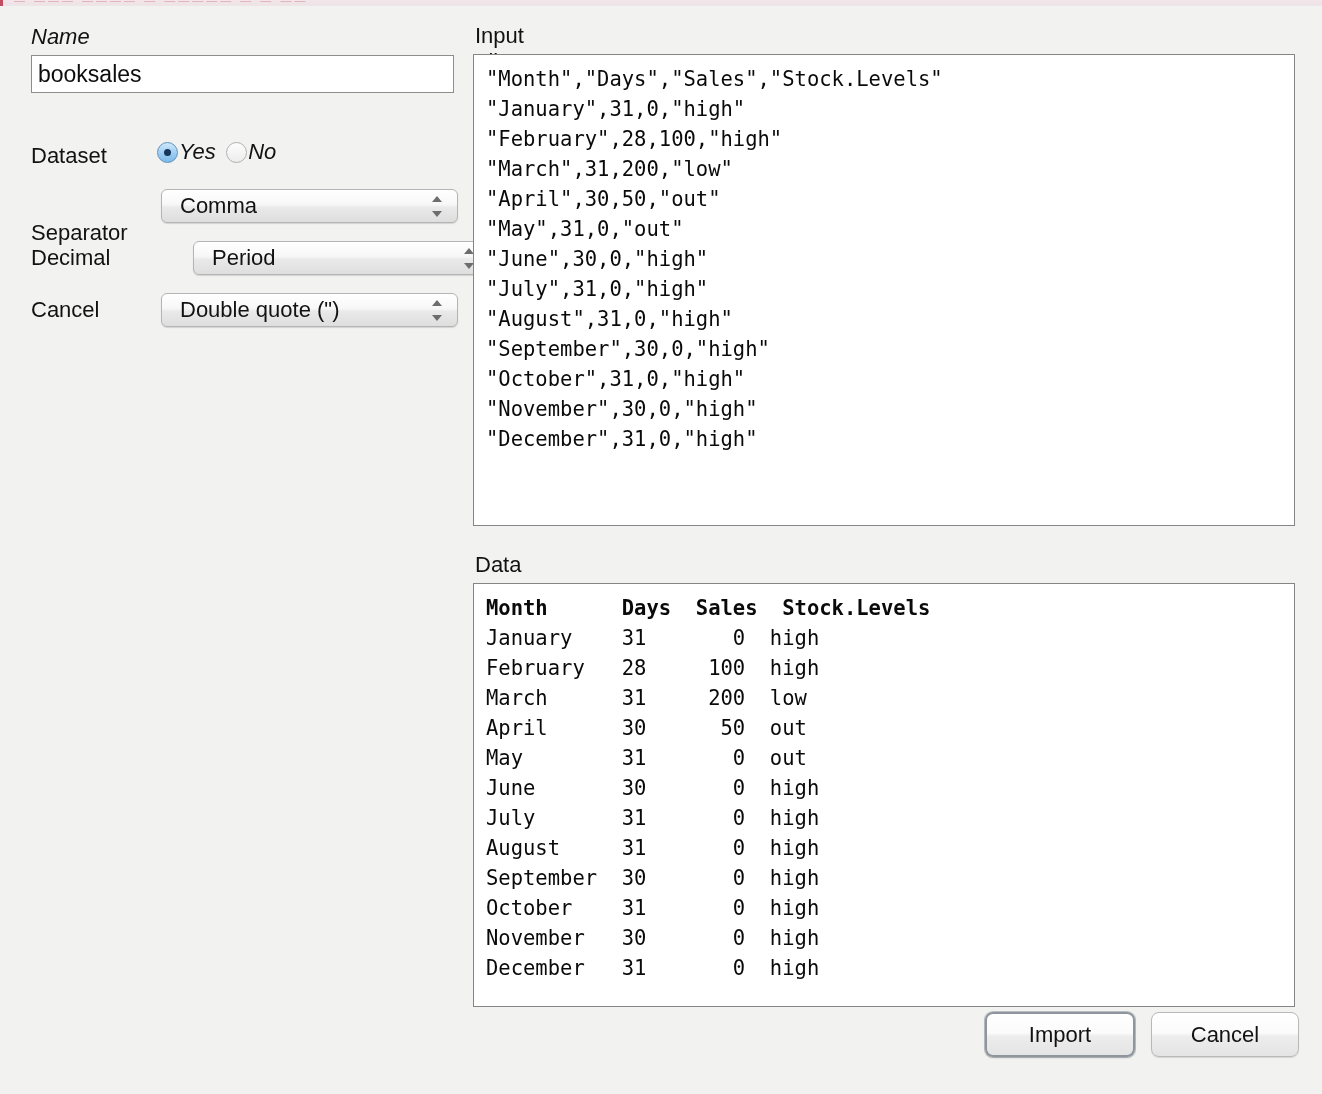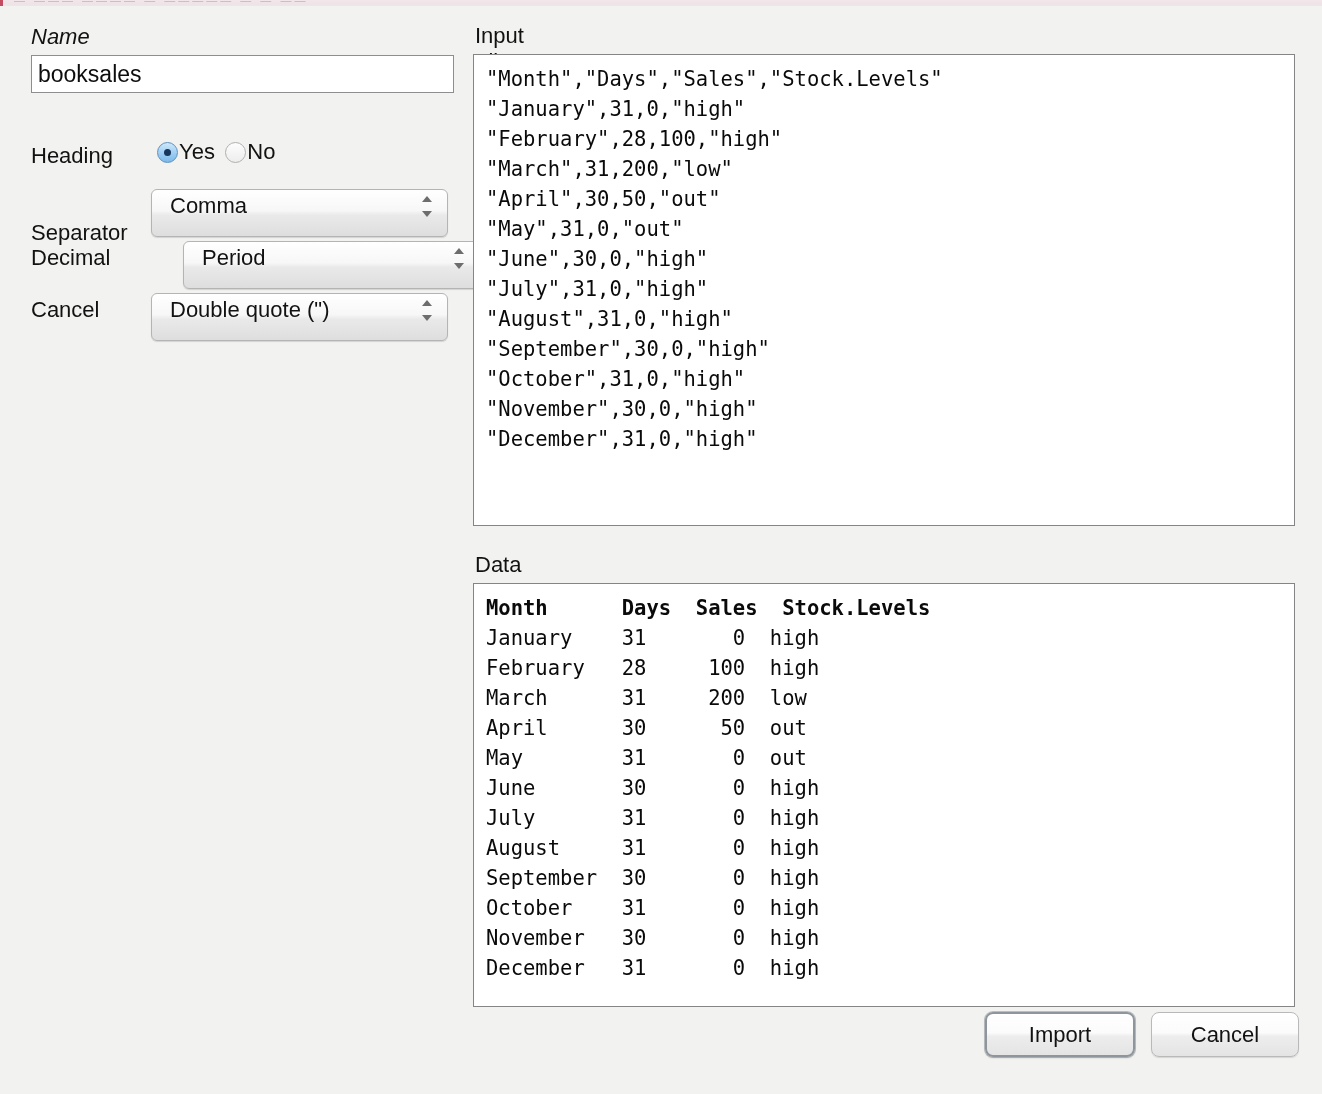--- a/index.html
+++ b/index.html
@@ -116,20 +116,21 @@
   .decimal-label   { left: 31px; top: 239px; }
   .quote-label     { left: 31px; top: 291px; }
 
   
   .radio-group { position: absolute; left: 157px; top: 133px; }
   .radio-item {
     display: inline-flex;
     align-items: center;
     margin-right: 6px;
     cursor: default;
+    font-style: italic;
   }
   .radio-dot {
     width: 21px; height: 21px;
     border-radius: 50%;
     box-sizing: border-box;
     display: inline-block;
     position: relative;
   }
   .radio-dot.off {
     background: linear-gradient(to bottom, #fdfdfd 0%, #ededed 100%);
@@ -150,23 +151,23 @@
   }
   .radio-text {
     font-size: 22px;
     color: #121212;
     margin-left: 1px;
   }
 
   
   .select {
     position: absolute;
-    left: 151px;
+    left: 161px;
     width: 297px;
-    height: 48px;
+    height: 34px;
     border: 1px solid #b4b4b4;
     border-radius: 6px;
     background: linear-gradient(to bottom, #ffffff 0%, #f7f7f7 45%, #e9e9e9 55%, #dedede 100%);
     box-shadow: 0 1px 1px rgba(0,0,0,.13);
     box-sizing: border-box;
   }
   .select .sel-text {
     position: absolute;
     left: 18px; top: 3px;
     font-size: 22px;
@@ -260,21 +261,21 @@
 <div class="window">
 
 
   <div class="body-area">
 
     <div class="left-col">
 
       <div class="lbl name-label">Name</div>
       <input class="name-input" type="text" value="booksales" style="">
 
-      <div class="lbl heading-label">Heading</div>
+      <div class="lbl heading-label">Dataset</div>
       <div class="radio-group">
         <span class="radio-item">
           <span class="radio-dot on"></span>
           <span class="radio-text">Yes</span>
         </span>
         <span class="radio-item">
           <span class="radio-dot off"></span>
           <span class="radio-text">No</span>
         </span>
       </div>

